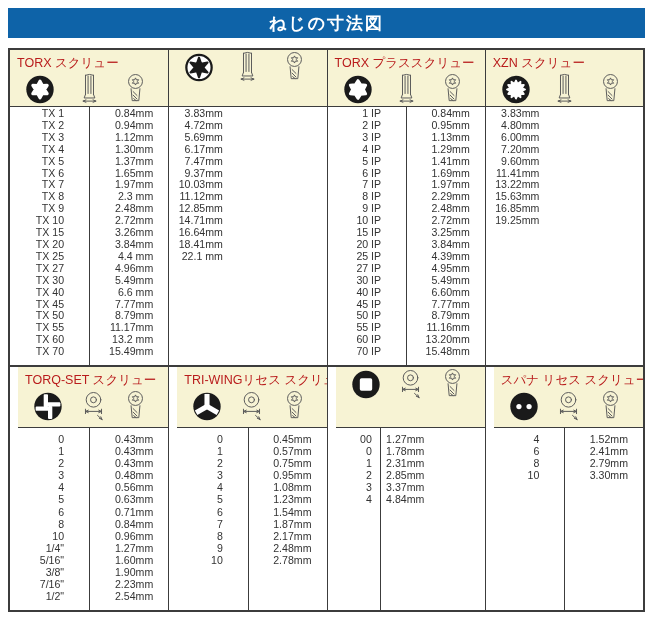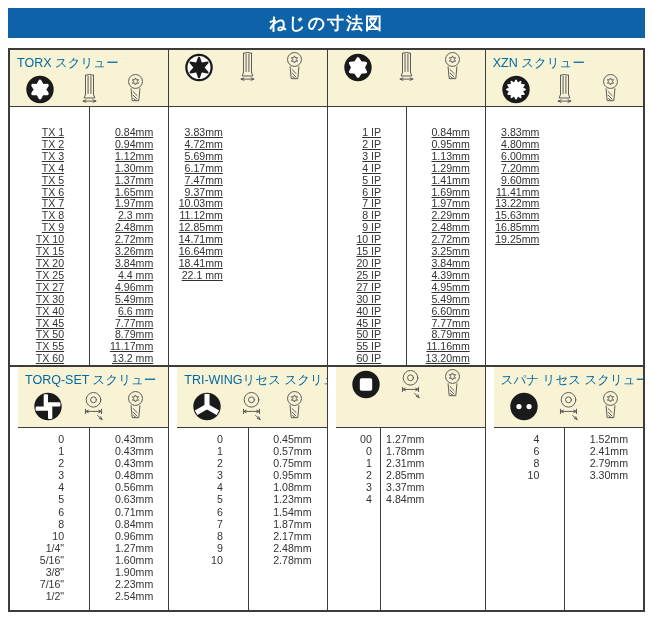--- a/index.html
+++ b/index.html
@@ -15,31 +15,31 @@
     display:flex;align-items:center;justify-content:center;letter-spacing:2px;
   }
   .table{margin-top:10px;border:2px solid #3c3c3c;background:#fff;}
   .tsec{display:grid;grid-template-columns:repeat(4,1fr);}
   .tsec + .tsec{border-top:2px solid #3c3c3c;}
   .panel{border-left:1.5px solid #3c3c3c;min-width:0;display:flex;flex-direction:column;}
   .panel:first-child{border-left:0;}
   .phead{background:#f7f3d4;border-bottom:1.2px solid #3c3c3c;box-sizing:border-box;overflow:hidden;}
   .ph-top{height:57px;}
   .ph-bot{height:61px;margin-left:8px;}
-  .ptitle{font-size:12.5px;color:#0369a1;padding:5px 3px 0 7px;white-space:nowrap;overflow:hidden;}
+  .ptitle{font-size:12.5px;color:#b91c1c;padding:5px 3px 0 7px;white-space:nowrap;overflow:hidden;}
   .picons{display:flex;align-items:center;justify-content:space-between;padding:1px 20px 0 15px;}
   .icw{display:inline-flex;align-items:center;}
   .pbody{display:grid;box-sizing:border-box;}
   .c2{grid-template-columns:1fr 1fr;}
   .c3{grid-template-columns:1fr 1fr 1fr;}
   .pb-top{height:258px;}
   .pb-bot{height:182px;}
   .pcol{border-left:1px solid #3c3c3c;min-width:0;box-sizing:border-box;}
   .pcol:first-child{border-left:0;}
-  .pb-top .pcol{padding-top:20px;text-decoration:underline;}
+  .pb-top .pcol{padding-top:1px;}
   .pb-bot .pcol{padding-top:5px;}
   .ln{font-size:10.6px;line-height:11.9px;text-align:right;white-space:pre;color:#333;}
   .pb-bot .ln{line-height:12.1px;}
   .c2 .pcol:nth-child(1) .ln{padding-right:25px;}
   .c2 .pcol:nth-child(2) .ln{padding-right:15px;}
   .c3 .pcol .ln{padding-right:8px;}
 </style>
 </head>
 <body>
 
@@ -172,20 +172,21 @@
               <div class="ln">12.85mm</div>
               <div class="ln">14.71mm</div>
               <div class="ln">16.64mm</div>
               <div class="ln">18.41mm</div>
               <div class="ln">22.1 mm</div>
             </div>
           </div>
         </div>
         <div class="panel">
           <div class="phead ph-top">
+            <div class="ptitle">TORX プラススクリュー</div>
             <div class="picons">
               <span class="icw">
                 <svg width="30" height="31" viewBox="-16 -16 32 32">
                   <circle r="14.6" fill="#1a1a1a"></circle>
                   <polygon points="0.00,-9.50 2.95,-5.11 8.23,-4.75 5.90,-0.00 8.23,4.75 2.95,5.11 0.00,9.50 -2.95,5.11 -8.23,4.75 -5.90,0.00 -8.23,-4.75 -2.95,-5.11" fill="#fff" stroke="#fff" stroke-width="3" stroke-linejoin="round"></polygon>
                 </svg>
               </span>
               <span class="icw">
                 <svg width="25" height="33" viewBox="-14 -18 28 37">
                   <g stroke="#5a5a5a" fill="none" stroke-width="1.1" stroke-linecap="round">

